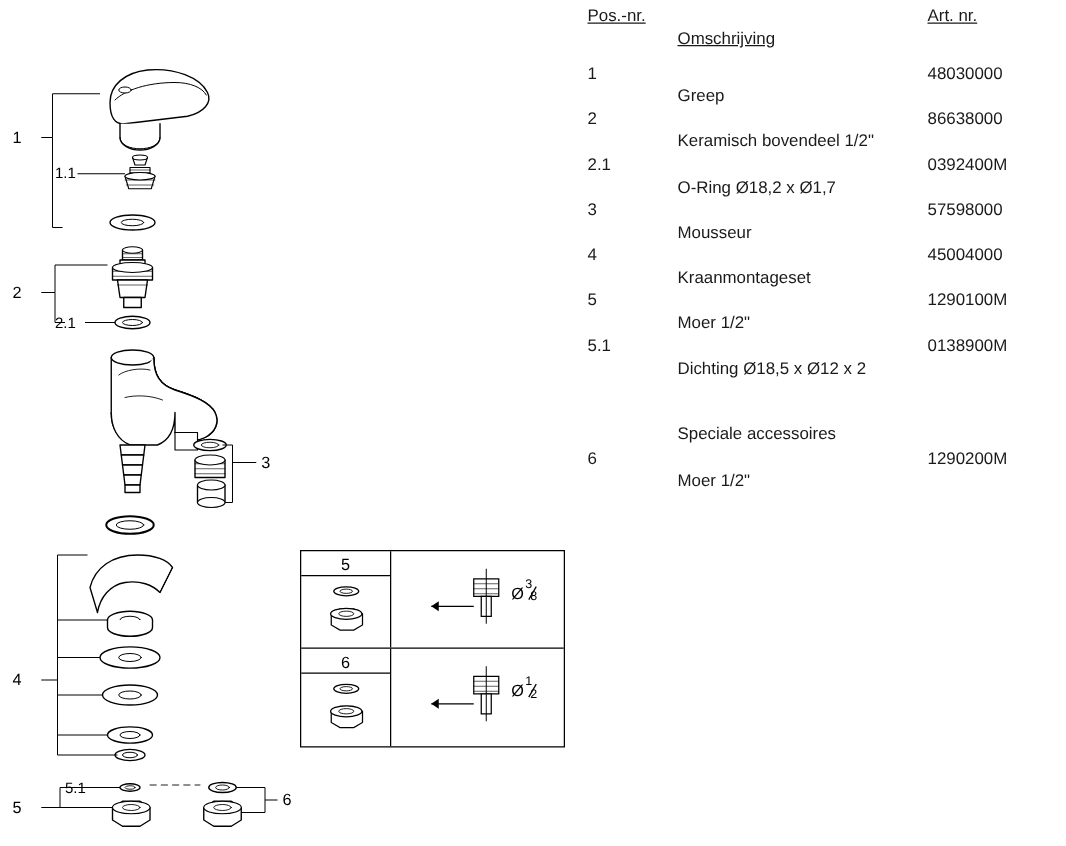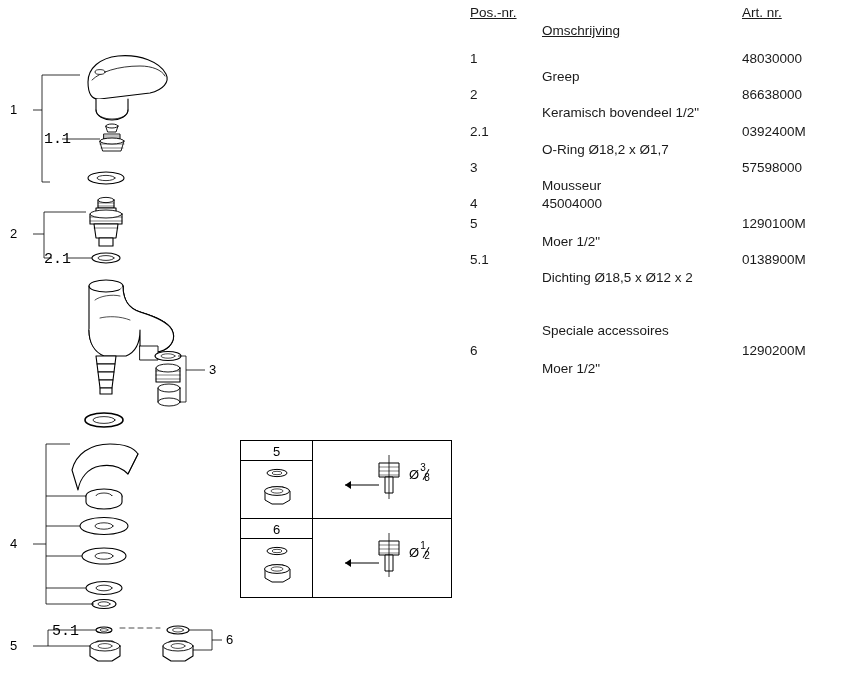--- a/index.html
+++ b/index.html
@@ -134,22 +134,21 @@
     background: #000;
     transform: rotate(-60deg);
   }
   
   .lbl {
     position: absolute;
     font-size: 13px;
     color: #000;
   }
   .lbl.small {
-    font-size: 15px;
-    font-family: Liberation Mono, monospace;
+    font-size: 12px;
   }
   svg.draw {
     position: absolute;
     left: 0;
     top: 0;
     width: 470px;
     height: 677px;
   }
 </style>
 </head>
@@ -369,20 +368,21 @@
       <div class="pl-desc">O-Ring Ø18,2 x Ø1,7</div>
       <div class="pl-art">0392400M</div>
     </div>
     <div class="pl-row">
       <div class="pl-pos">3</div>
       <div class="pl-desc">Mousseur</div>
       <div class="pl-art">57598000</div>
     </div>
     <div class="pl-row">
       <div class="pl-pos">4</div>
+      <div class="pl-desc">Kraanmontageset</div>
       <div class="pl-art">45004000</div>
     </div>
     <div class="pl-row">
       <div class="pl-pos">5</div>
       <div class="pl-desc">Moer 1/2"</div>
       <div class="pl-art">1290100M</div>
     </div>
     <div class="pl-row">
       <div class="pl-pos">5.1</div>
       <div class="pl-desc">Dichting Ø18,5 x Ø12 x 2</div>

